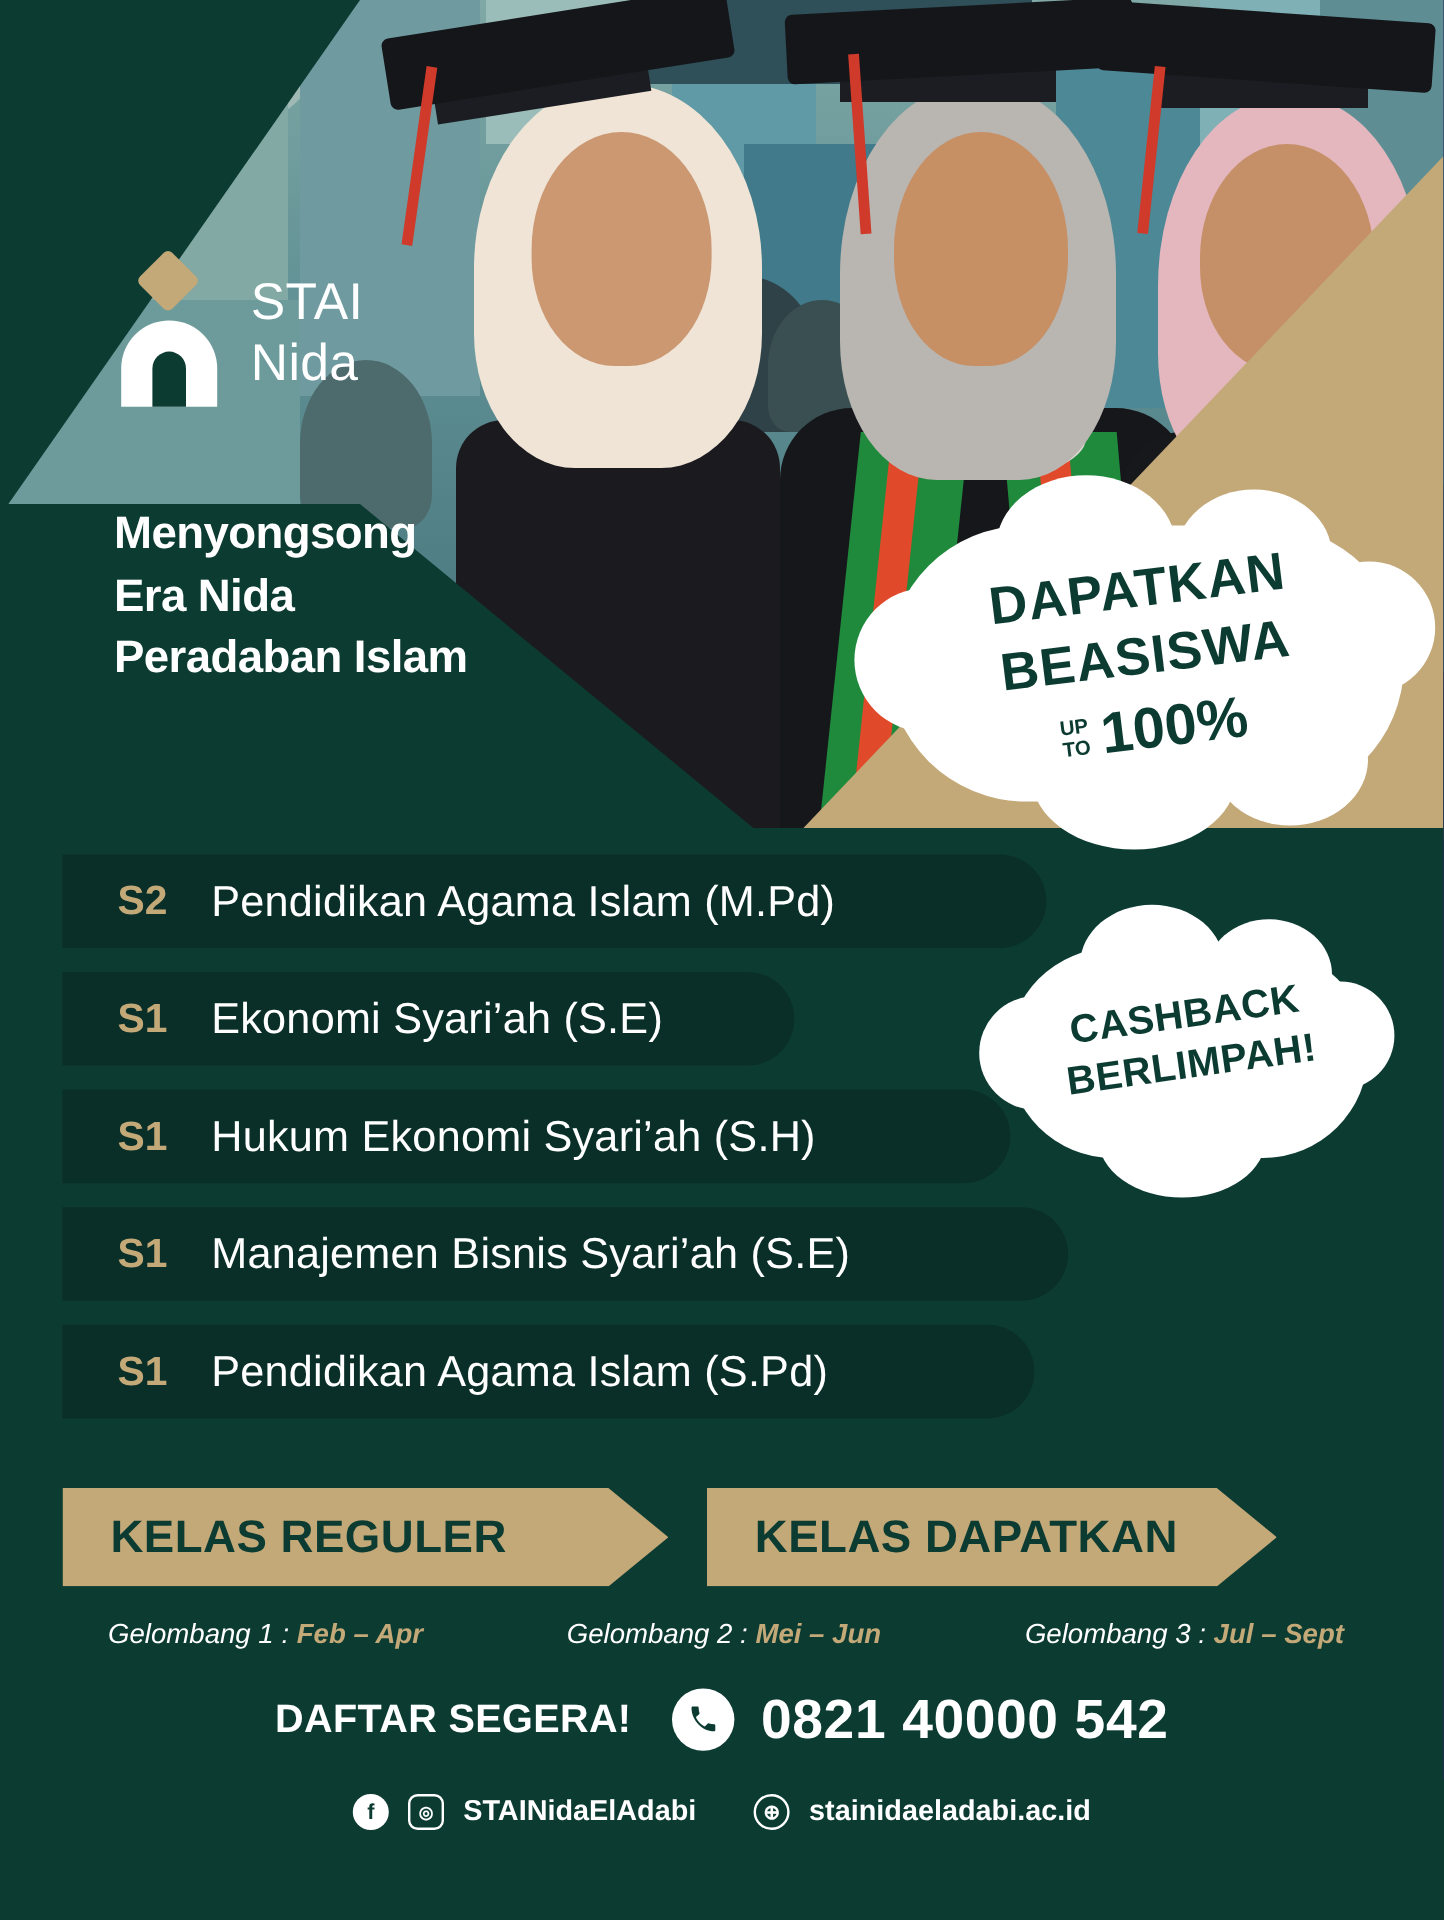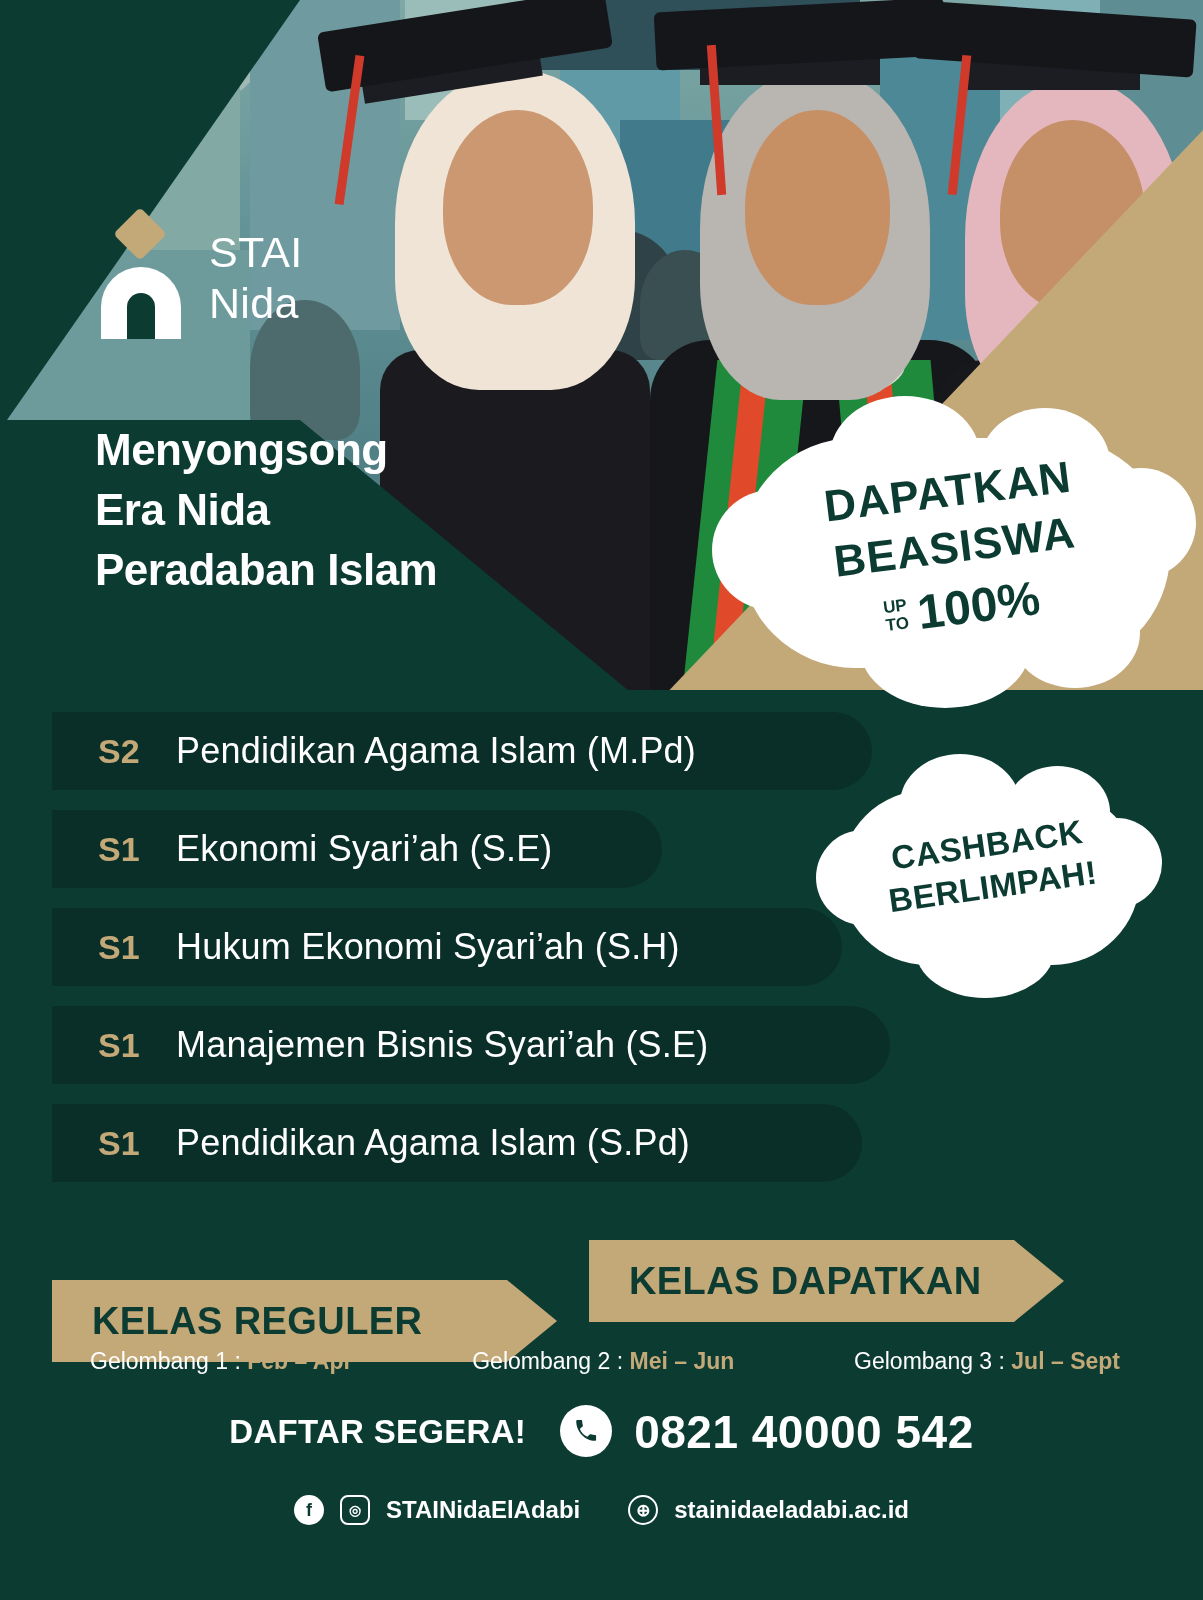--- a/index.html
+++ b/index.html
@@ -121,21 +121,21 @@
     content: ""; position: absolute;
     left: 26px; top: 26px; width: 28px; height: 46px;
     background: #0c3b32; border-radius: 14px 14px 0 0;
   }
   .logo-text { color: #ffffff; font-size: 43px; line-height: 1.18; font-weight: 400; letter-spacing: .3px; }
 
   
   .headline {
     position: absolute; left: 95px; top: 420px;
     color: #ffffff;
-    font-size: 44px; font-weight: 700; line-height: 1.36;
+    font-size: 38px; font-weight: 700; line-height: 1.36;
     letter-spacing: -0.5px;
     z-index: 6;
   }
 
   
   .cloud {
     position: absolute; background: #ffffff; border-radius: 120px; z-index: 7;
   }
   .badge-scholar {
     left: 740px; top: 438px; width: 430px; height: 230px;
@@ -202,39 +202,39 @@
 
   
   .classes { position: absolute; left: 52px; top: 1240px; display: flex; gap: 32px; z-index: 6; }
   .class-btn {
     height: 82px; background: #c3a878;
     display: flex; align-items: center;
     padding: 0 40px;
     color: #0c3b32; font-size: 38px; font-weight: 700;
     letter-spacing: .4px;
   }
-  .class-reg { width: 505px; clip-path: polygon(0 0, 455px 0, 505px 41px, 455px 82px, 0 82px); margin-top: 40px; }
+  .class-reg { width: 505px; clip-path: polygon(0 0, 455px 0, 505px 41px, 455px 82px, 0 82px); }
   .class-bl  { width: 475px; clip-path: polygon(0 0, 425px 0, 475px 41px, 425px 82px, 0 82px); }
 
   
   .waves {
     position: absolute; left: 90px; top: 1348px; width: 1030px;
     display: flex; justify-content: space-between; align-items: center;
-    color: #ffffff; font-size: 23px; z-index: 6;
+    color: #ffffff; font-size: 23px; z-index: 6; font-style: italic;
   }
   .waves .val { color: #c3a878; font-weight: 700; }
 
   
   .cta {
     position: absolute; left: 0; top: 1405px; width: 1203px;
     display: flex; justify-content: center; align-items: center; gap: 34px;
     z-index: 6;
   }
   .cta-label { color: #ffffff; font-size: 33px; font-weight: 700; letter-spacing: .3px; }
-  .phone-chip { display: flex; align-items: flex-start; gap: 22px; }
+  .phone-chip { display: flex; align-items: flex-end; gap: 22px; }
   .phone-icon {
     width: 52px; height: 52px; border-radius: 50%;
     background: #ffffff; color: #0c3b32;
     display: flex; align-items: center; justify-content: center;
     font-size: 28px;
   }
   .phone-num { color: #ffffff; font-size: 46px; font-weight: 700; letter-spacing: .5px; }
 
   
   .socials {

